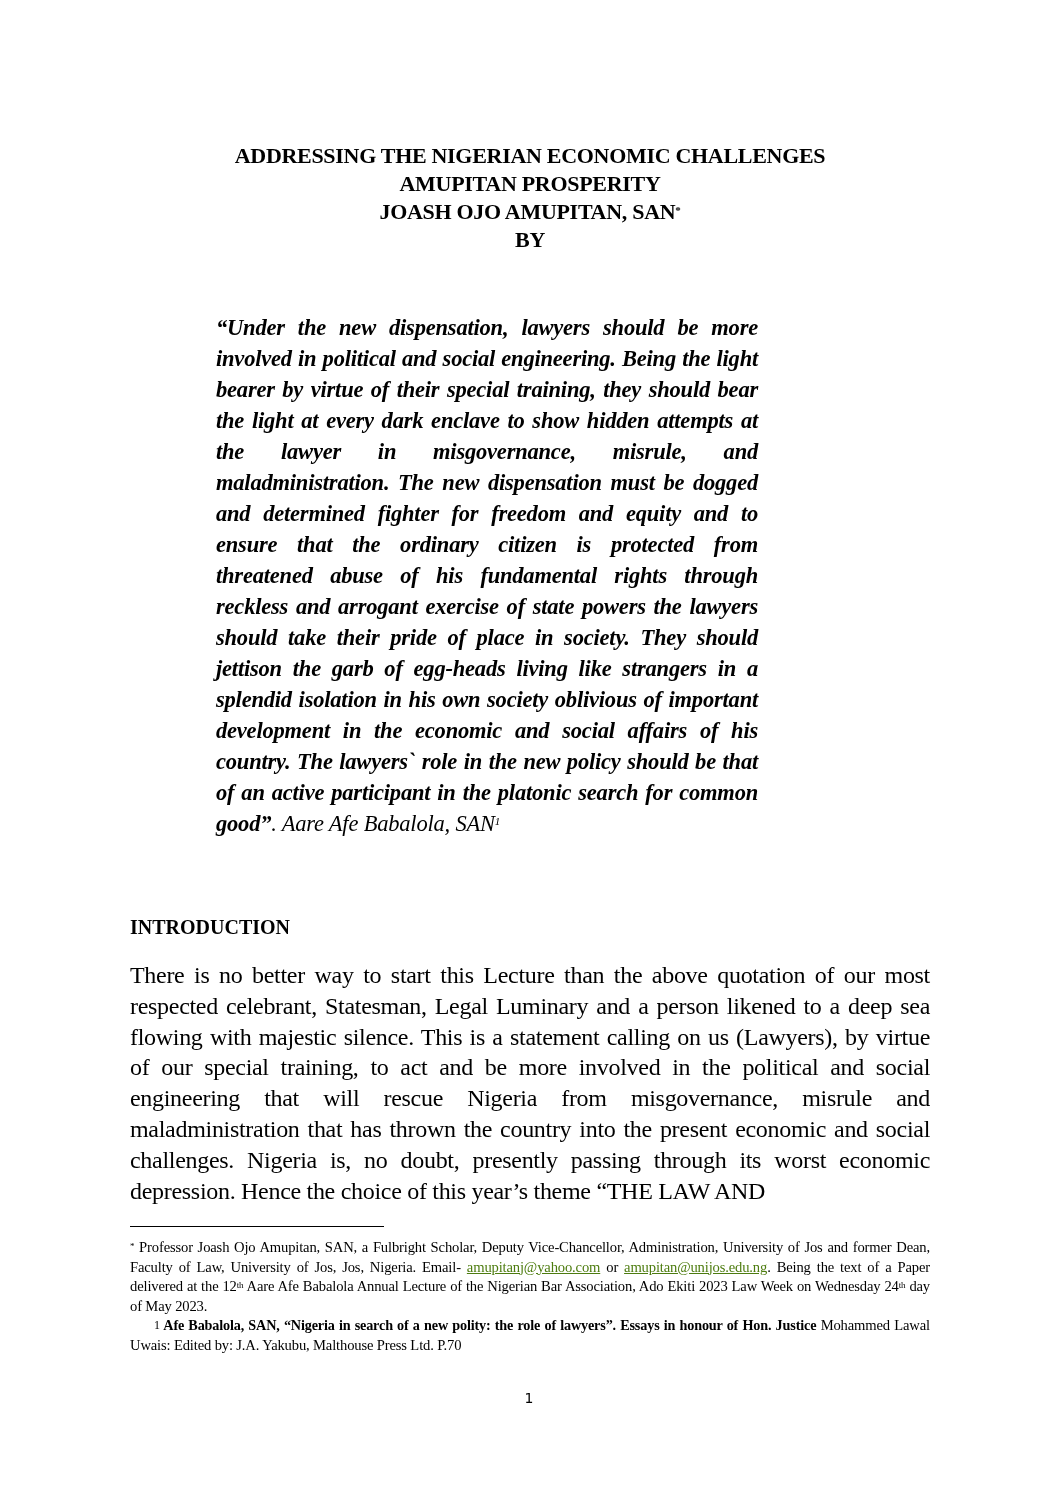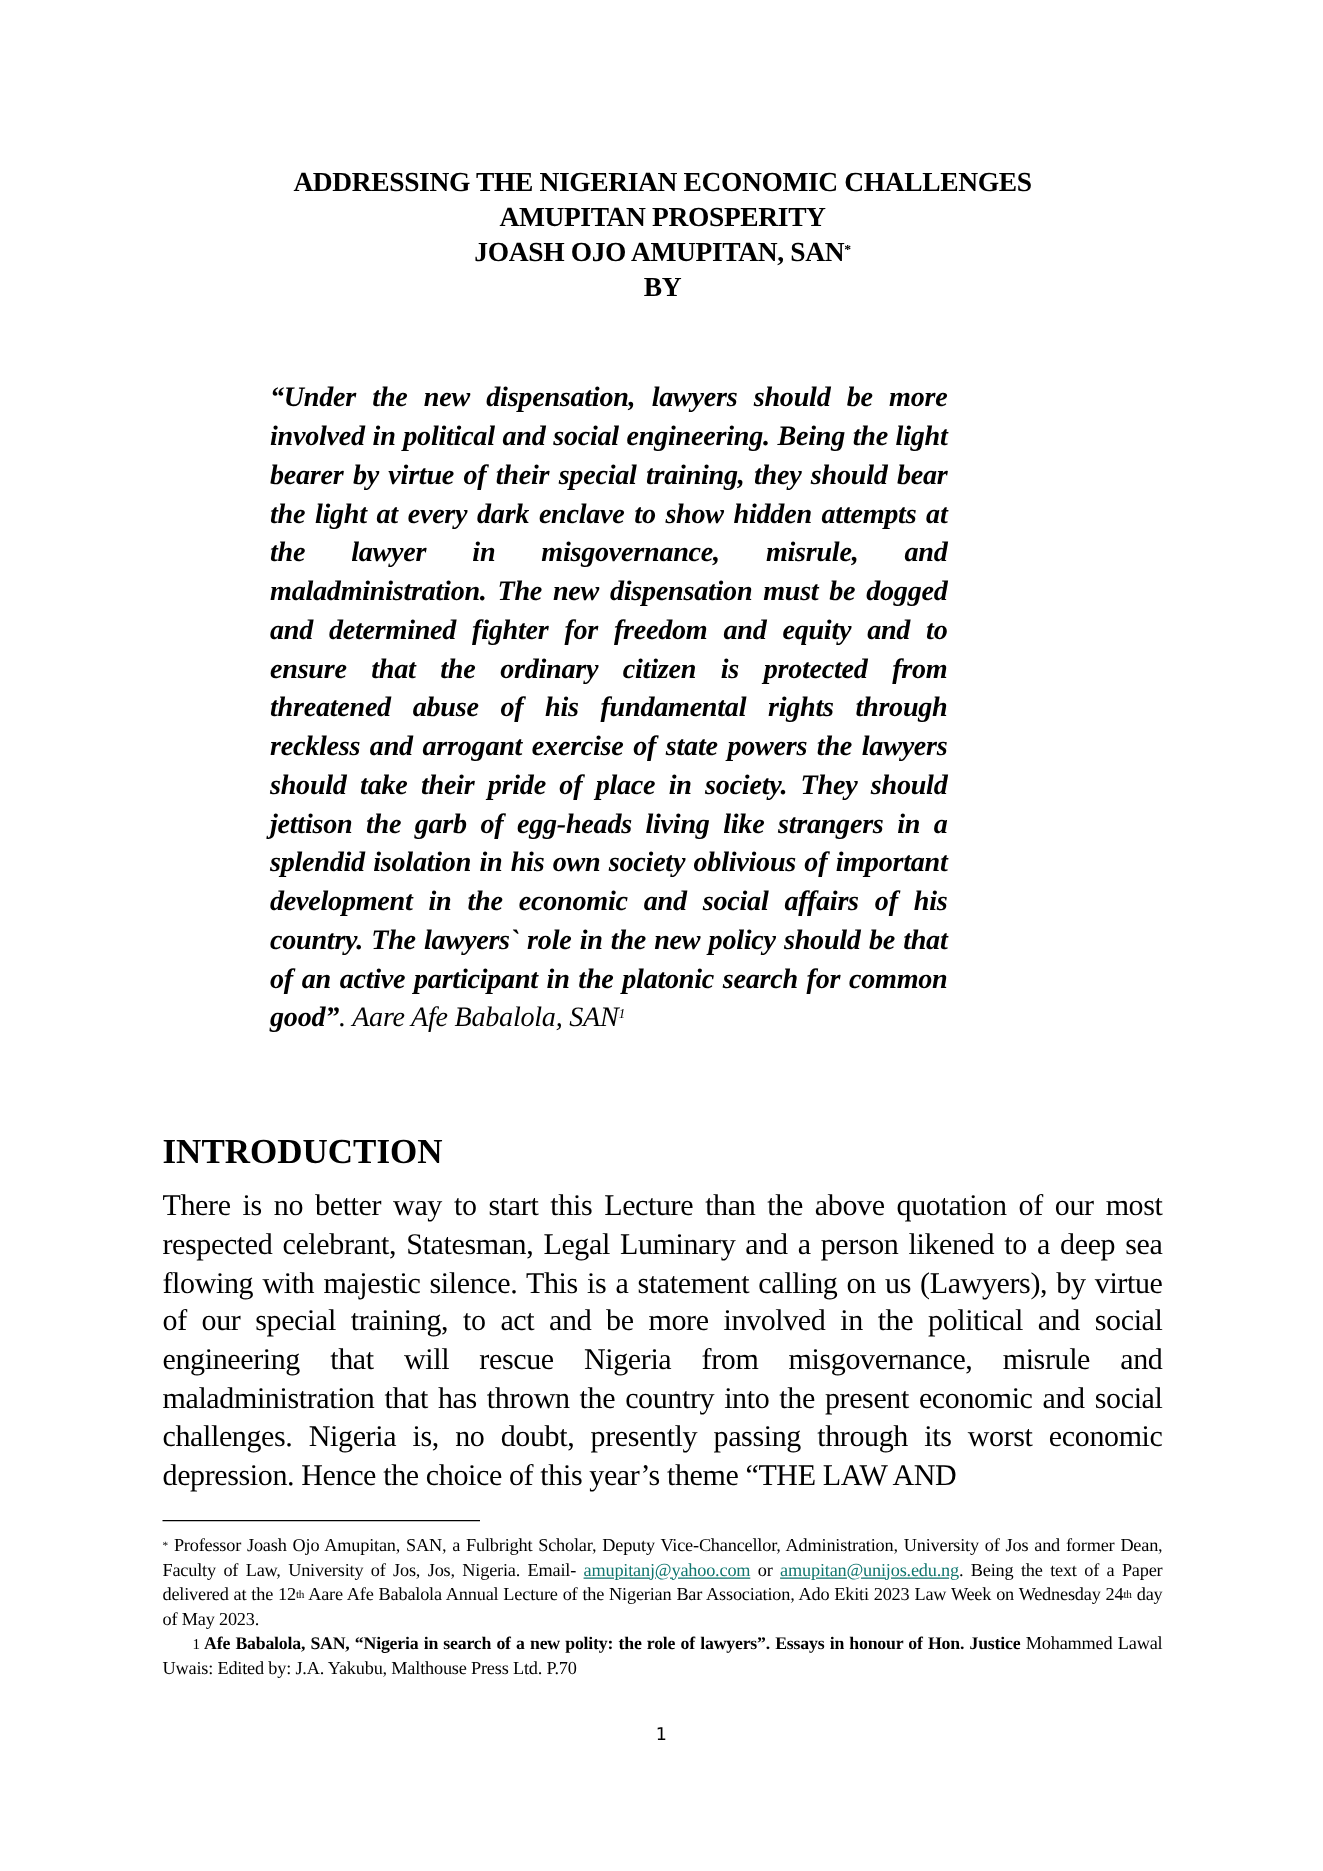--- a/index.html
+++ b/index.html
@@ -1,52 +1,52 @@
 <!DOCTYPE html>
 <html><head>
   <meta charset="utf-8">
   <style>
     html, body { margin: 0; padding: 0; background: #ffffff; }
     body { width: 1058px; height: 1497px; position: relative; overflow: hidden; color: #000; }
-    .page { position: absolute; left: 0; top: 4px; width: 1058px; height: 1078px; background: #fff; }
+    .page { position: absolute; left: 0; top: 14px; width: 1058px; height: 1078px; background: #fff; }
     .title-block {
       position: absolute; left: 128px; top: 128px; width: 804px;
       text-align: center; font-family: "Liberation Serif", serif; font-weight: bold;
       font-size: 22px; line-height: 28px; letter-spacing: -0.3px;
     }
     .title-block div { white-space: nowrap; }
     .title-block sup { font-size: 11px; vertical-align: top; position: relative; top: -2px; }
     .epigraph {
       position: absolute; left: 216px; top: 298px; width: 542px;
       font-family: "Liberation Serif", serif; font-style: italic; font-weight: bold;
       font-size: 22.5px; line-height: 31px; text-align: justify; letter-spacing: -0.2px;
     }
     .epigraph .attrib { font-weight: normal; }
     .epigraph sup { font-size: 11px; vertical-align: top; position: relative; top: -2px; font-weight: normal; }
     .heading {
       position: absolute; left: 130px; top: 902px;
-      font-family: "Liberation Serif", serif; font-weight: bold; font-size: 28px;
+      font-family: "Liberation Serif", serif; font-weight: bold; font-size: 20px;
     }
     .body-text {
       position: absolute; left: 130px; top: 946px; width: 800px;
       font-family: "Liberation Serif", serif; font-size: 24px; line-height: 30.8px;
       text-align: justify; letter-spacing: -0.3px;
     }
     .fn-rule {
       position: absolute; left: 130px; top: 1212px; width: 254px; height: 0;
       border-top: 1.5px solid #000;
     }
     .footnotes {
       position: absolute; left: 130px; top: 1224px; width: 800px;
       font-family: "Liberation Serif", serif; font-size: 14.6px; line-height: 19.6px;
       text-align: justify; letter-spacing: -0.15px;
     }
     .footnotes p { margin: 0; }
     .footnotes sup { font-size: 9px; vertical-align: top; position: relative; top: -1px; }
-    .footnotes a { color: #0f766e; text-decoration: underline; }
+    .footnotes a { color: #4d7c0f; text-decoration: underline; }
     .fn2-first { font-weight: bold; font-size: 14.2px; margin-left: 24px; }
     .fn2-first sup { font-weight: normal; font-size: 12px; top: 0px; }
     .page-number {
       position: absolute; left: 0; width: 1058px; top: 1376px; text-align: center;
       font-family: "DejaVu Sans", sans-serif; font-size: 14px;
     }
   </style>
 </head>
 <body>
 

